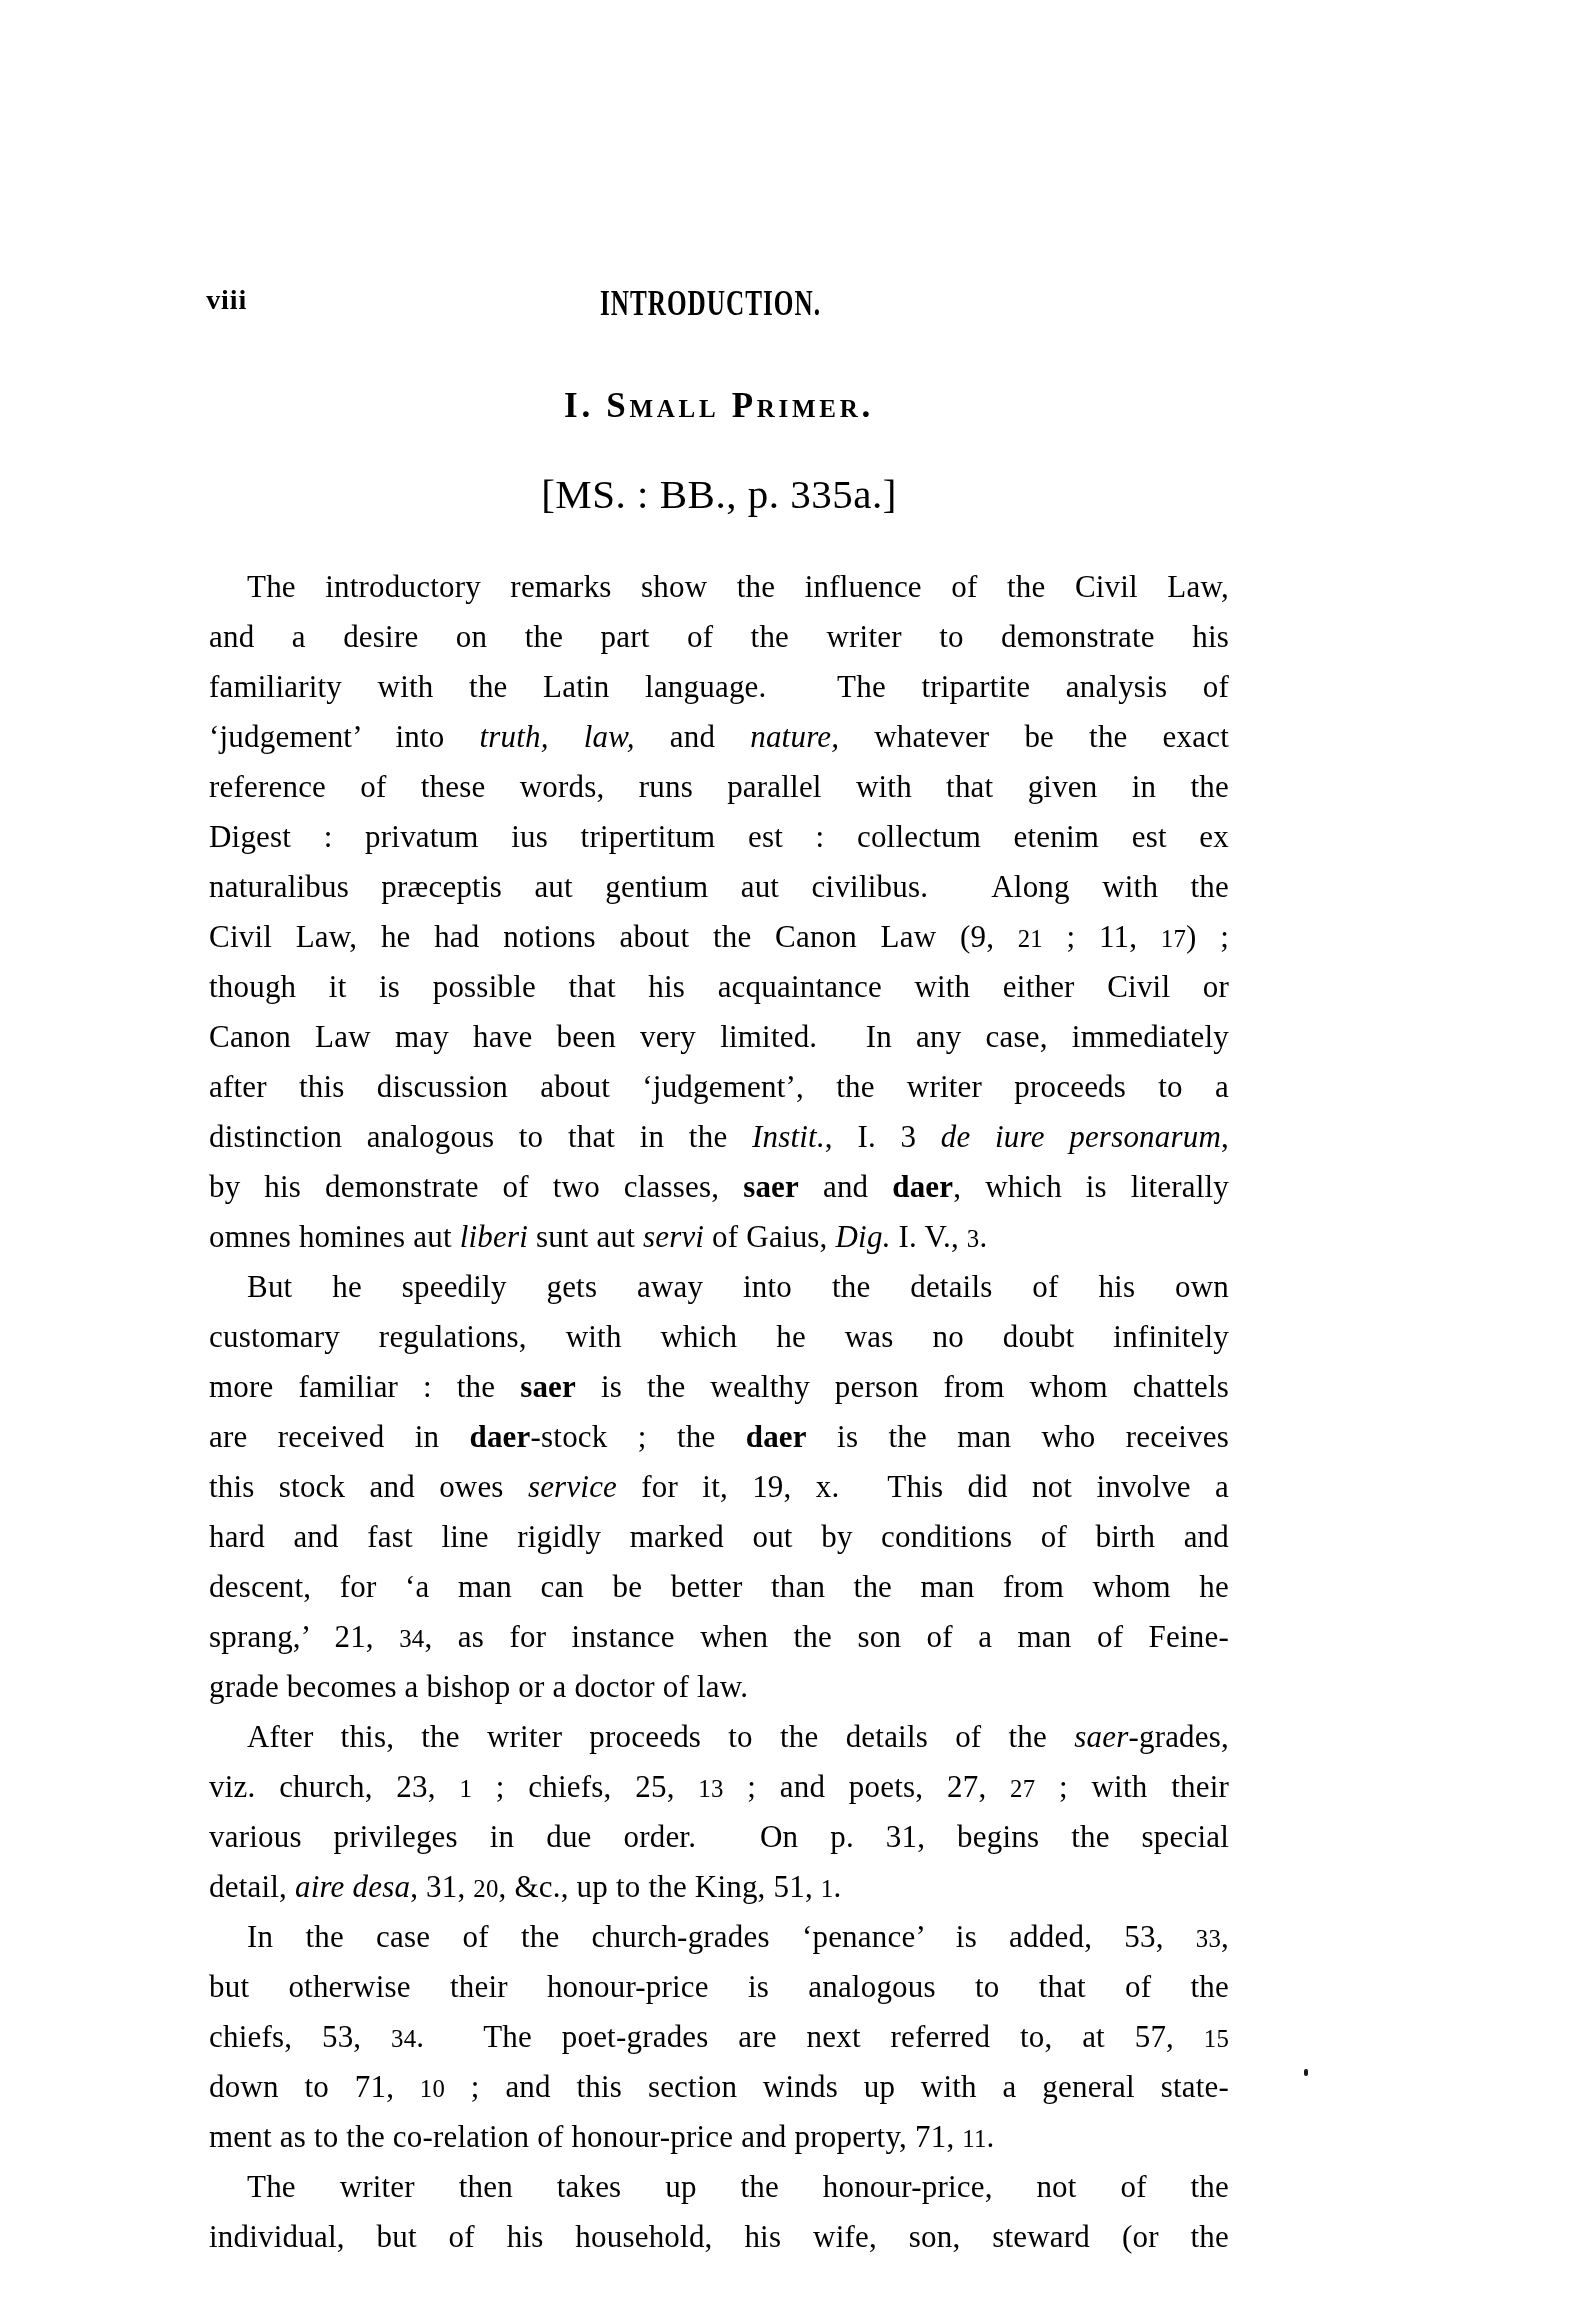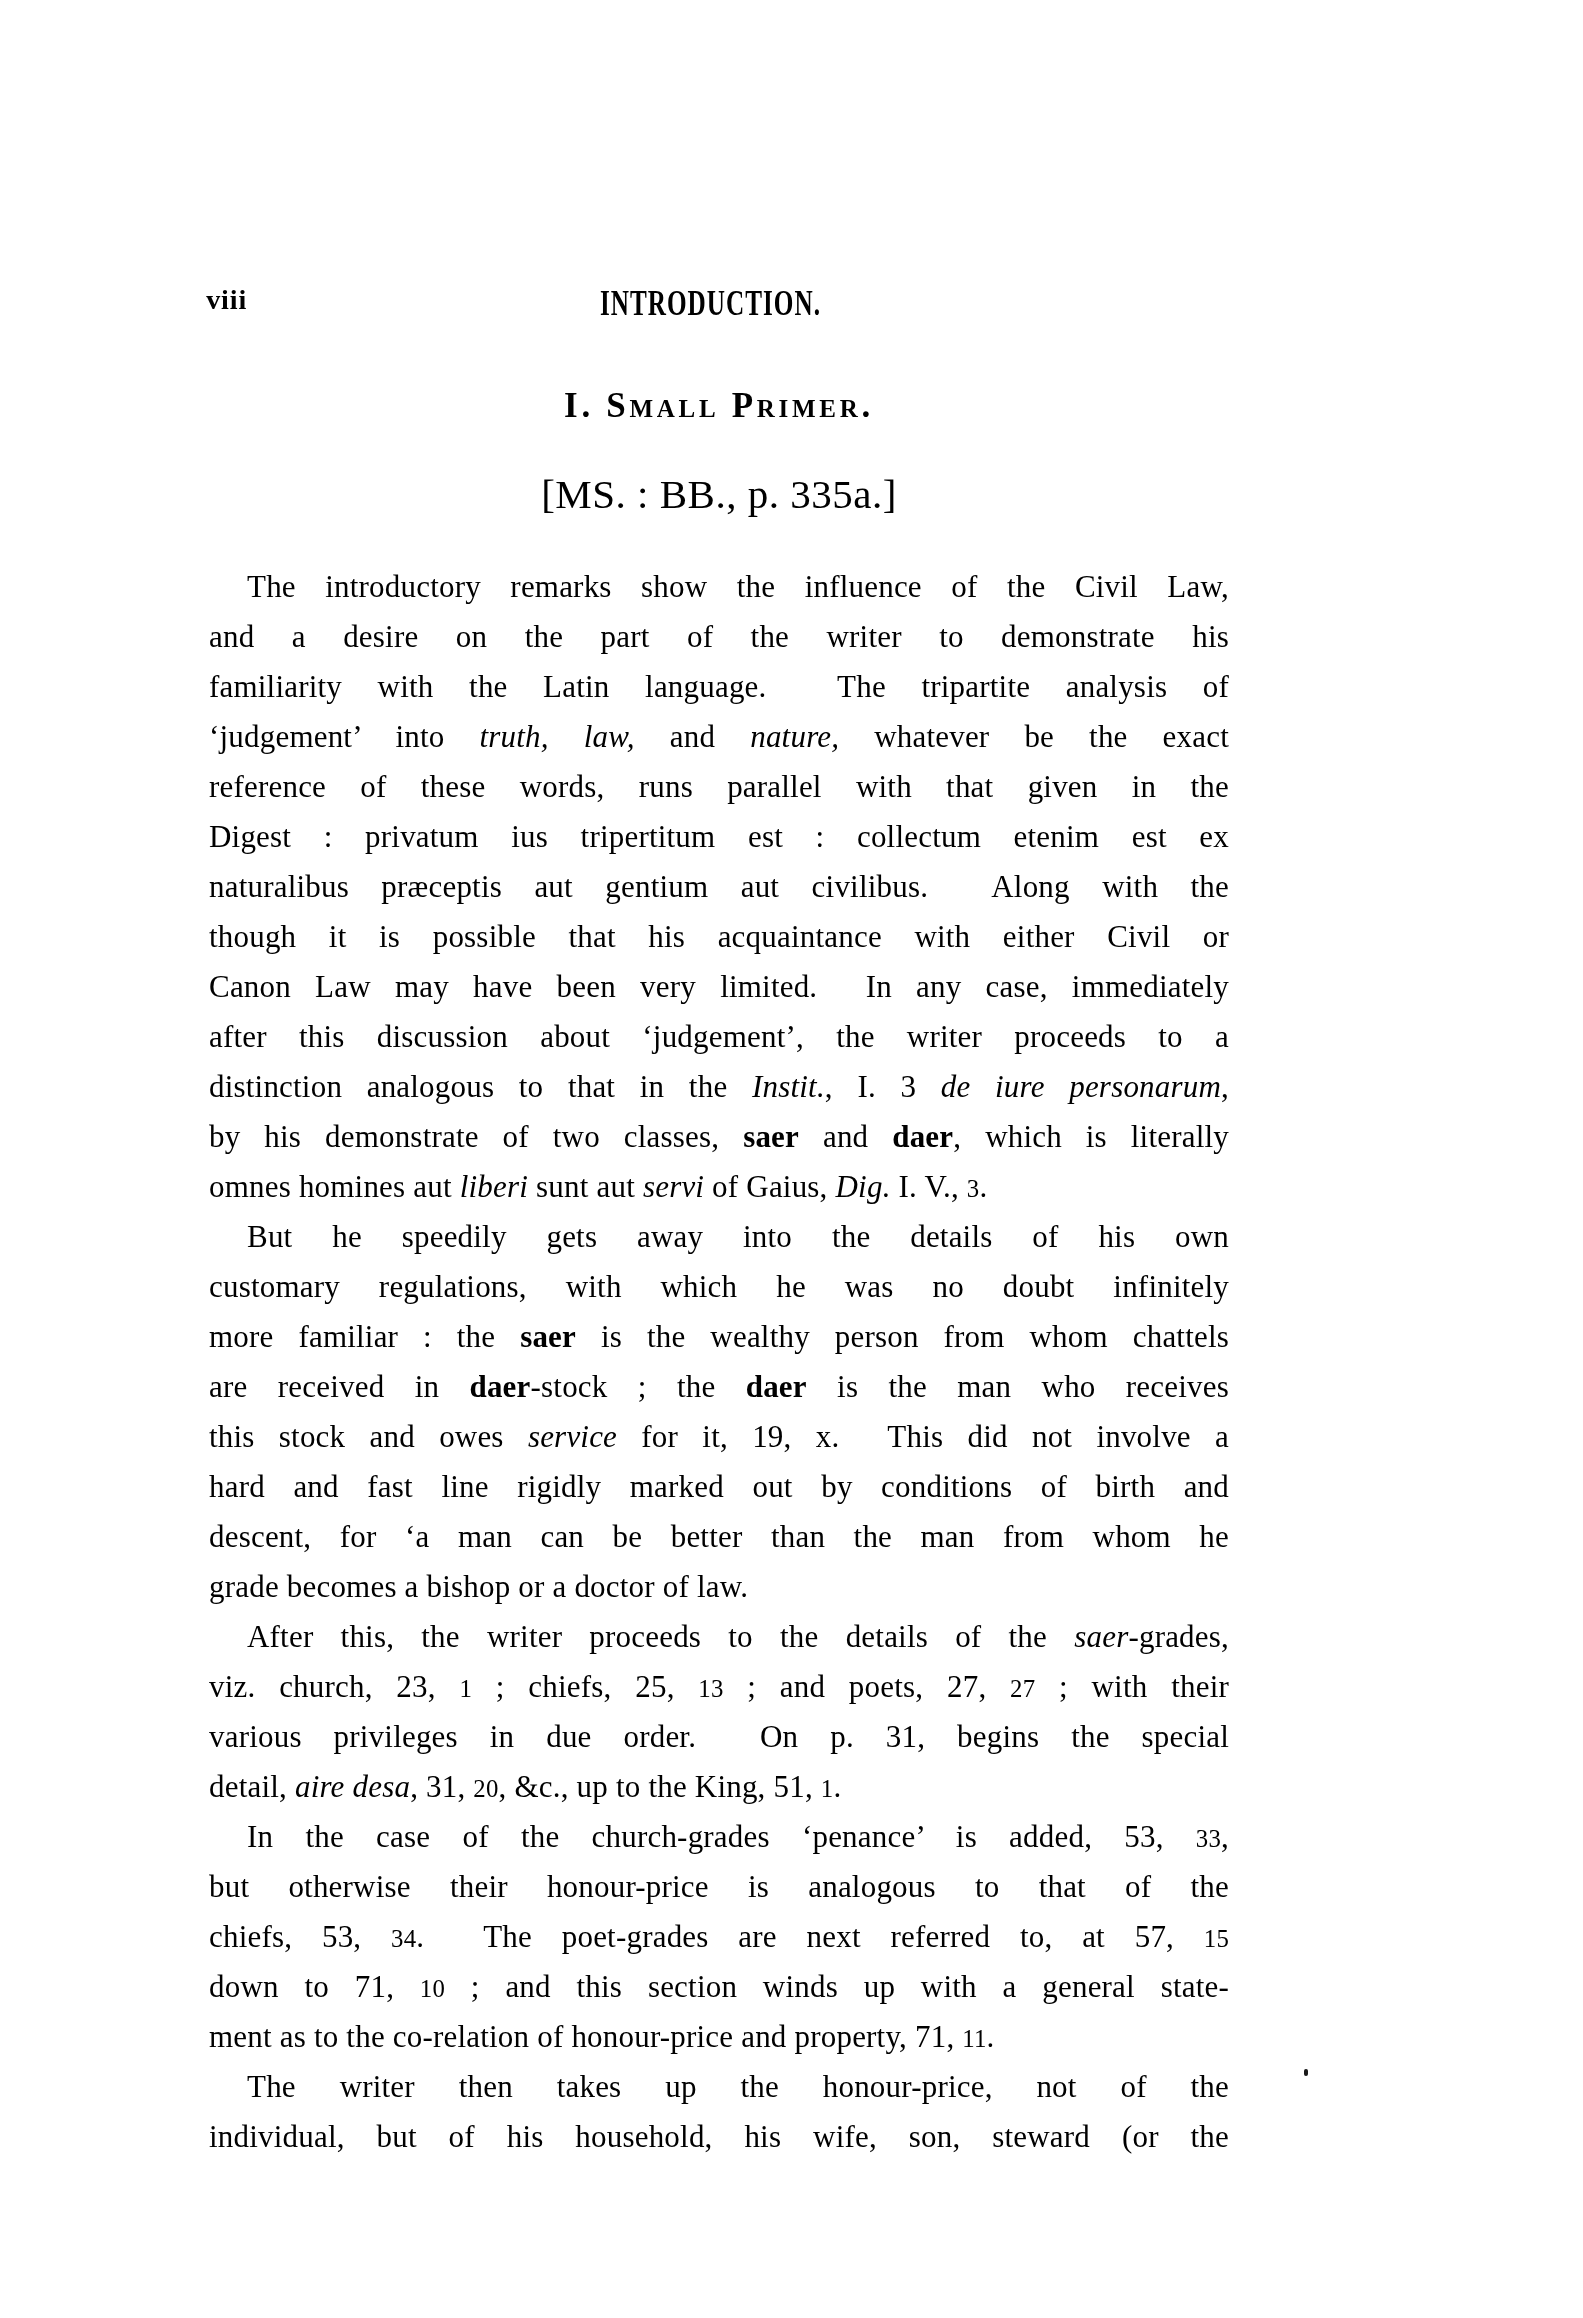--- a/index.html
+++ b/index.html
@@ -111,33 +111,35 @@
   <div class="ms-ref">[MS. : BB., p. 335a.]</div>
 
   <div class="body-text">
       <div class="line indent"><span>The introductory remarks show the influence of the Civil Law,</span></div>
       <div class="line"><span>and a desire on the part of the writer to demonstrate his</span></div>
       <div class="line"><span>familiarity with the Latin language.&nbsp; The tripartite analysis of</span></div>
       <div class="line"><span>‘judgement’ into </span><span class="it">truth, law,</span><span> and </span><span class="it">nature,</span><span> whatever be the exact</span></div>
       <div class="line"><span>reference of these words, runs parallel with that given in the</span></div>
       <div class="line"><span>Digest : privatum ius tripertitum est : collectum etenim est ex</span></div>
       <div class="line"><span>naturalibus præceptis aut gentium aut civilibus.&nbsp; Along with the</span></div>
+      <div class="line"><span>Civil Law, he had notions about the Canon Law (9, </span><span class="num">21</span><span> ; 11, </span><span class="num">17</span><span>) ;</span></div>
       <div class="line"><span>though it is possible that his acquaintance with either Civil or</span></div>
       <div class="line"><span>Canon Law may have been very limited.&nbsp; In any case, immediately</span></div>
       <div class="line"><span>after this discussion about ‘judgement’, the writer proceeds to a</span></div>
       <div class="line"><span>distinction analogous to that in the </span><span class="it">Instit.</span><span>, I. 3 </span><span class="it">de iure personarum</span><span>,</span></div>
       <div class="line"><span>by his demonstrate of two classes, </span><span class="bd">saer</span><span> and </span><span class="bd">daer</span><span>, which is literally</span></div>
       <div class="line last"><span>omnes homines aut </span><span class="it">liberi</span><span> sunt aut </span><span class="it">servi</span><span> of Gaius, </span><span class="it">Dig.</span><span> I. V., </span><span class="num">3</span><span>.</span></div>
       <div class="line indent"><span>But he speedily gets away into the details of his own</span></div>
       <div class="line"><span>customary regulations, with which he was no doubt infinitely</span></div>
       <div class="line"><span>more familiar : the </span><span class="bd">saer</span><span> is the wealthy person from whom chattels</span></div>
       <div class="line"><span>are received in </span><span class="bd">daer</span><span>-stock ; the </span><span class="bd">daer</span><span> is the man who receives</span></div>
       <div class="line"><span>this stock and owes </span><span class="it">service</span><span> for it, 19, x.&nbsp; This did not involve a</span></div>
       <div class="line"><span>hard and fast line rigidly marked out by conditions of birth and</span></div>
       <div class="line"><span>descent, for ‘a man can be better than the man from whom he</span></div>
+      <div class="line"><span>sprang,’ 21, </span><span class="num">34</span><span>, as for instance when the son of a man of Feine-</span></div>
       <div class="line last"><span>grade becomes a bishop or a doctor of law.</span></div>
       <div class="line indent"><span>After this, the writer proceeds to the details of the </span><span class="it">saer</span><span>-grades,</span></div>
       <div class="line"><span>viz. church, 23, </span><span class="num">1</span><span> ; chiefs, 25, </span><span class="num">13</span><span> ; and poets, 27, </span><span class="num">27</span><span> ; with their</span></div>
       <div class="line"><span>various privileges in due order.&nbsp; On p. 31, begins the special</span></div>
       <div class="line last"><span>detail, </span><span class="it">aire desa</span><span>, 31, </span><span class="num">20</span><span>, &amp;c., up to the King, 51, </span><span class="num">1</span><span>.</span></div>
       <div class="line indent"><span>In the case of the church-grades ‘penance’ is added, 53, </span><span class="num">33</span><span>,</span></div>
       <div class="line"><span>but otherwise their honour-price is analogous to that of the</span></div>
       <div class="line"><span>chiefs, 53, </span><span class="num">34</span><span>.&nbsp; The poet-grades are next referred to, at 57, </span><span class="num">15</span></div>
       <div class="line"><span>down to 71, </span><span class="num">10</span><span> ; and this section winds up with a general state-</span></div>
       <div class="line last"><span>ment as to the co-relation of honour-price and property, 71, </span><span class="num">11</span><span>.</span></div>

